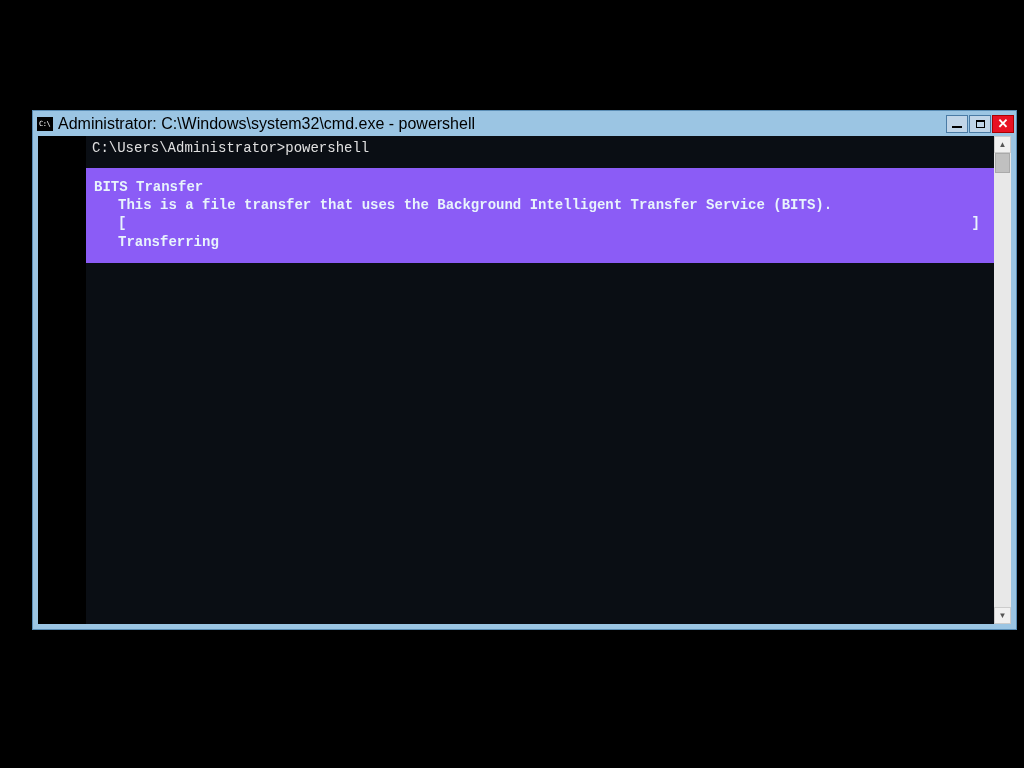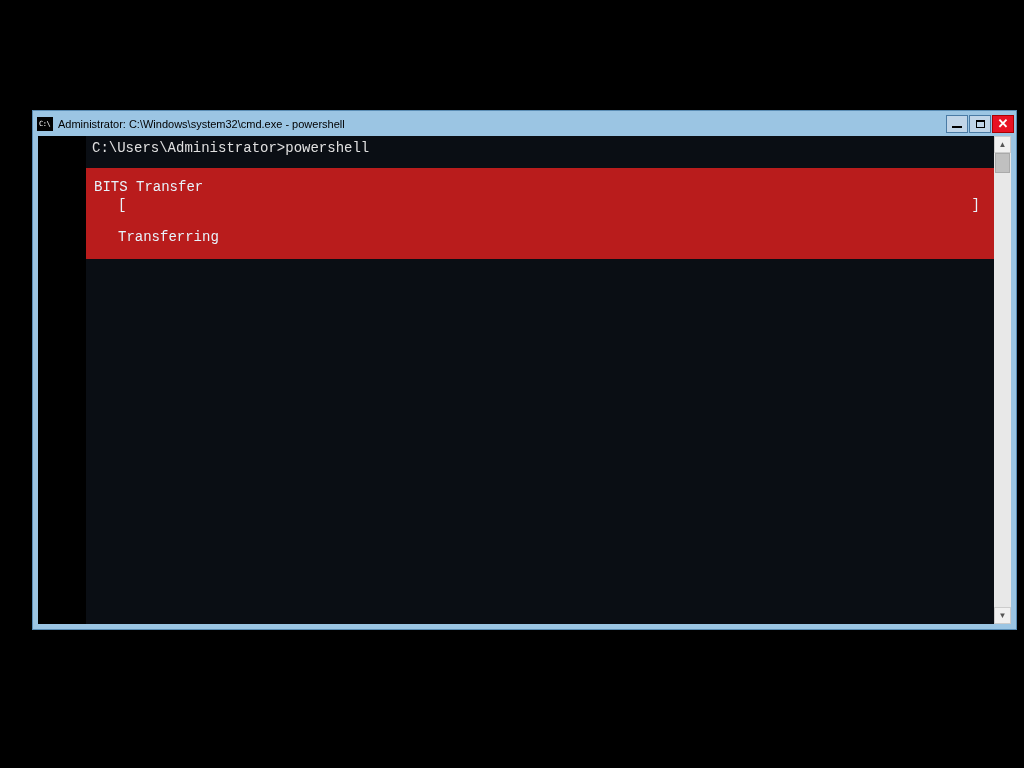--- a/index.html
+++ b/index.html
@@ -43,21 +43,21 @@
       padding-left: 2px;
     }
     .titlebar-icon-text {
       color: #fff;
       font-size: 7px;
       font-family: monospace;
       letter-spacing: -0.5px;
     }
     .titlebar-text {
       flex: 1;
-      font-size: 11px;
+      font-size: 16px;
       color: #000;
     }
     .titlebar-controls {
       display: flex;
       gap: 1px;
     }
     .titlebar-btn {
       width: 22px;
       height: 18px;
       background: #c0d5e8;
@@ -103,23 +103,24 @@
       font-family: "Consolas", "Courier New", monospace;
       font-size: 14px;
       overflow: hidden;
     }
     .prompt-line {
       color: #e0e0e0;
       padding: 4px 6px 2px 6px;
       white-space: pre;
     }
     .progress-block {
-      background: #b91c1c;
+      background: #8b5cf6;
       padding: 10px 6px 12px 6px;
       margin-top: 10px;
+      font-weight: bold;
     }
     .progress-title {
       color: #e8f4fc;
       white-space: pre;
       line-height: 1.3;
     }
     .progress-desc {
       color: #e8f4fc;
       white-space: pre;
       padding-left: 26px;
@@ -130,21 +131,20 @@
       white-space: pre;
       padding-left: 26px;
       line-height: 1.3;
       display: flex;
     }
     .progress-status {
       color: #e8f4fc;
       white-space: pre;
       padding-left: 26px;
       line-height: 1.3;
-      margin-top: 14px;
     }
     .scrollbar {
       width: 17px;
       background: #e8e8e8;
       display: flex;
       flex-direction: column;
     }
     .scroll-arrow {
       height: 17px;
       background: #f0f0f0;
@@ -193,20 +193,21 @@
       <div class="titlebar-btn close">
         <div class="btn-close">✕</div>
       </div>
     </div>
   </div>
   <div class="window-body">
     <div class="terminal">
       <div class="prompt-line">C:\Users\Administrator&gt;powershell</div>
       <div class="progress-block">
         <div class="progress-title"><span style="padding-left:2px;">BITS Transfer</span></div>
+        <div class="progress-desc">This is a file transfer that uses the Background Intelligent Transfer Service (BITS).</div>
         <div class="progress-bar">
           <span class="bar-open">[</span>
           <span class="bar-close">]</span>
         </div>
         <div class="progress-status">Transferring</div>
       </div>
     </div>
     <div class="scrollbar">
       <div class="scroll-arrow">▲</div>
       <div class="scroll-track">

